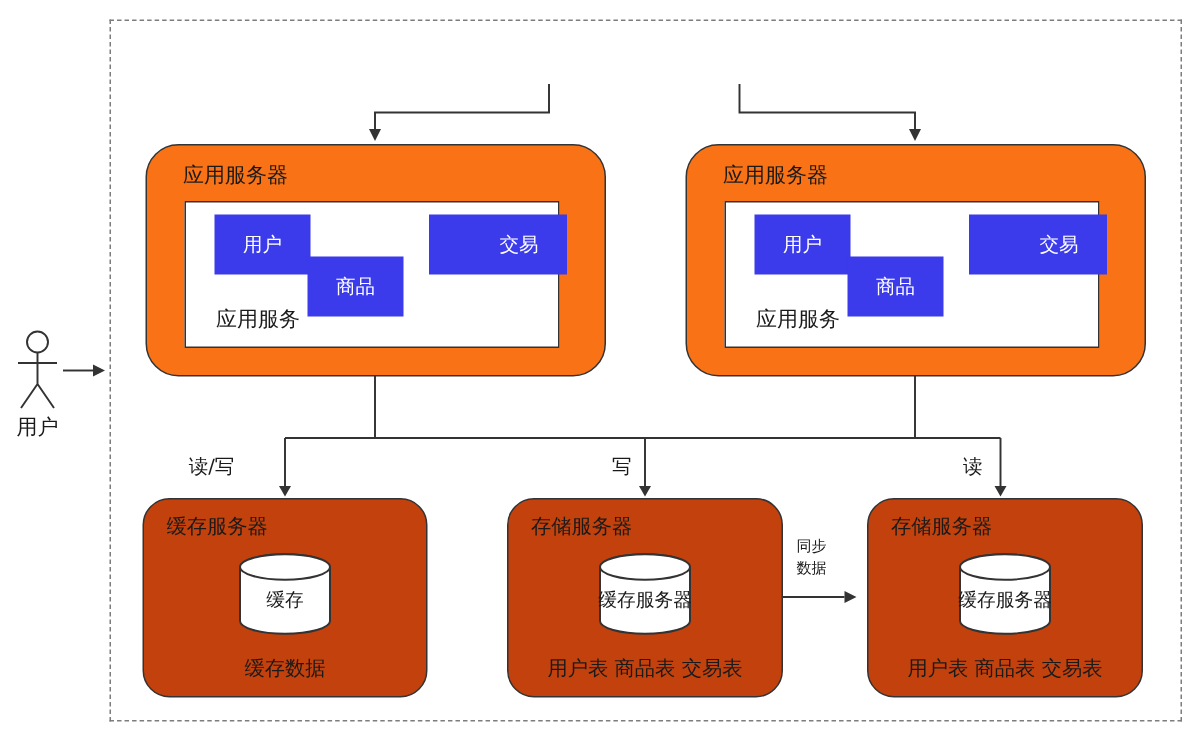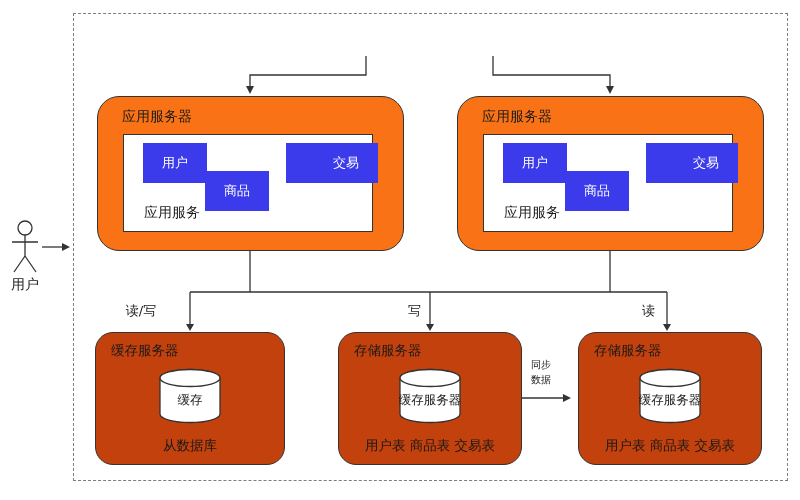--- a/index.html
+++ b/index.html
@@ -114,21 +114,21 @@
 
   <div class="bserver pos-cache">
     <div class="box-title">缓存服务器</div>
     <div class="cyl">
       <svg width="66" height="58" viewBox="0 0 66 58">
         <path d="M3 11 a30 8.5 0 0 1 60 0 v36 a30 8.5 0 0 1 -60 0 z"></path>
         <ellipse cx="33" cy="11" rx="30" ry="8.5"></ellipse>
       </svg>
       <div class="cyl-label">缓存</div>
     </div>
-    <div class="bottom-label">从数据库</div>
+    <div class="bottom-label">缓存数据</div>
   </div>
 
   <div class="bserver pos-master">
     <div class="box-title">存储服务器</div>
     <div class="cyl">
       <svg width="66" height="58" viewBox="0 0 66 58">
         <path d="M3 11 a30 8.5 0 0 1 60 0 v36 a30 8.5 0 0 1 -60 0 z"></path>
         <ellipse cx="33" cy="11" rx="30" ry="8.5"></ellipse>
       </svg>
       <div class="cyl-label">缓存服务器</div>

